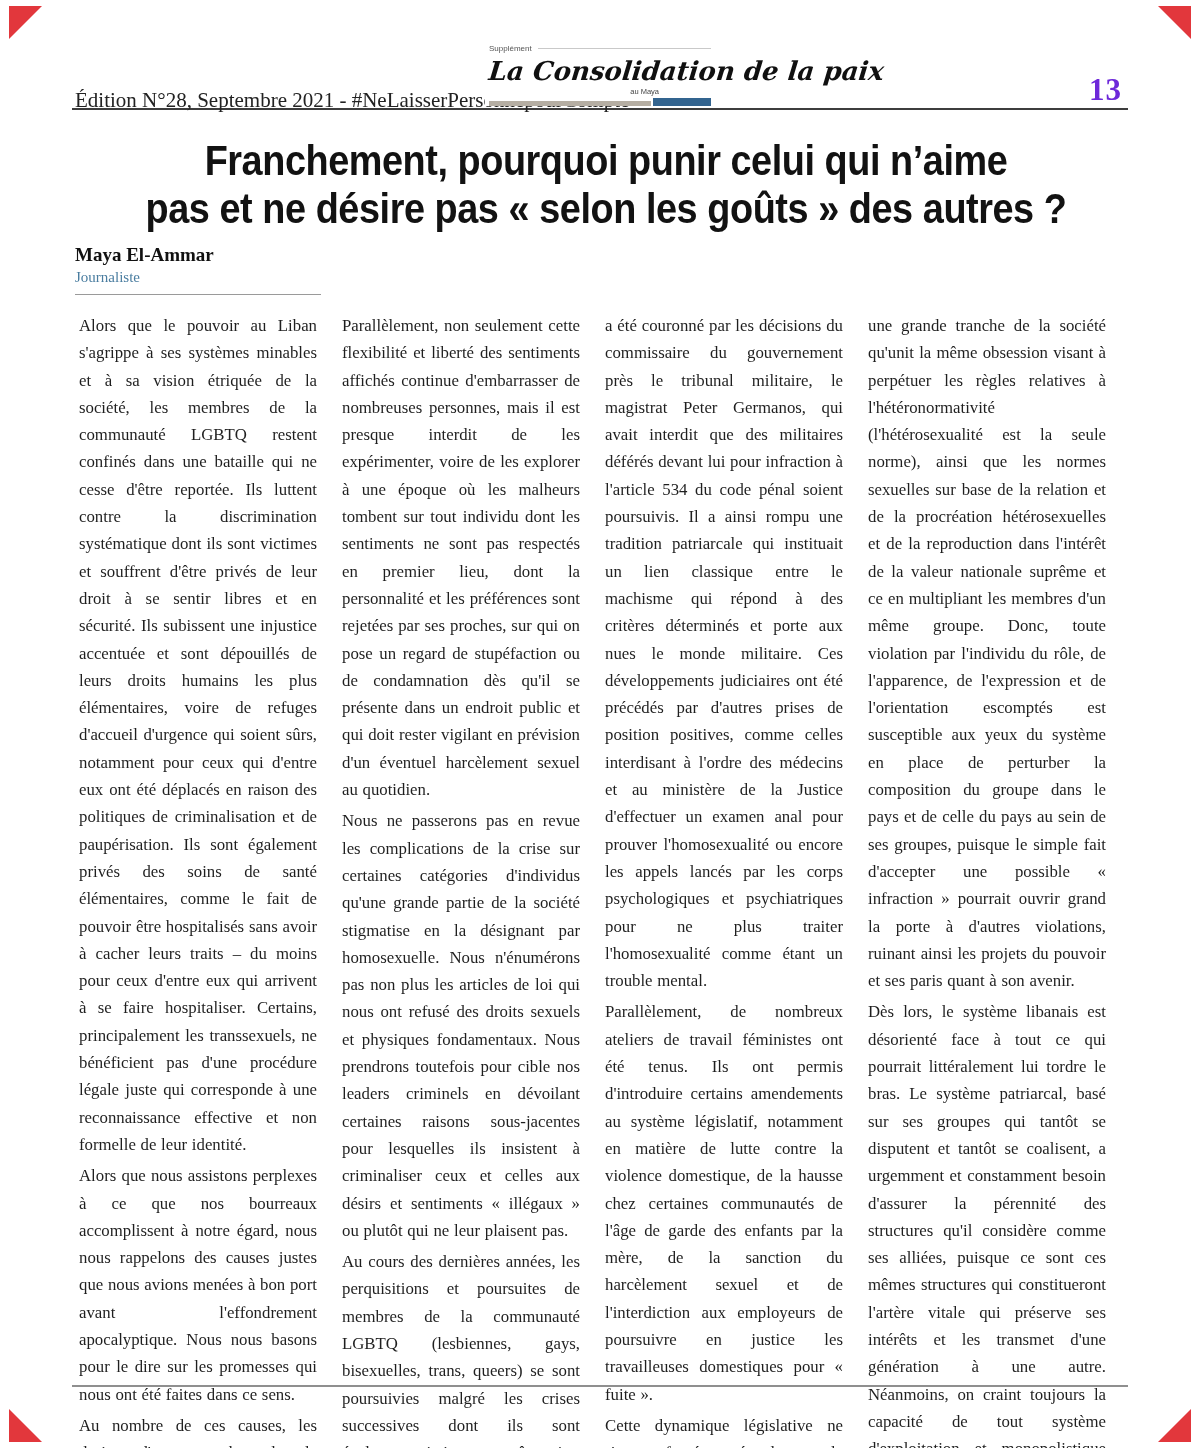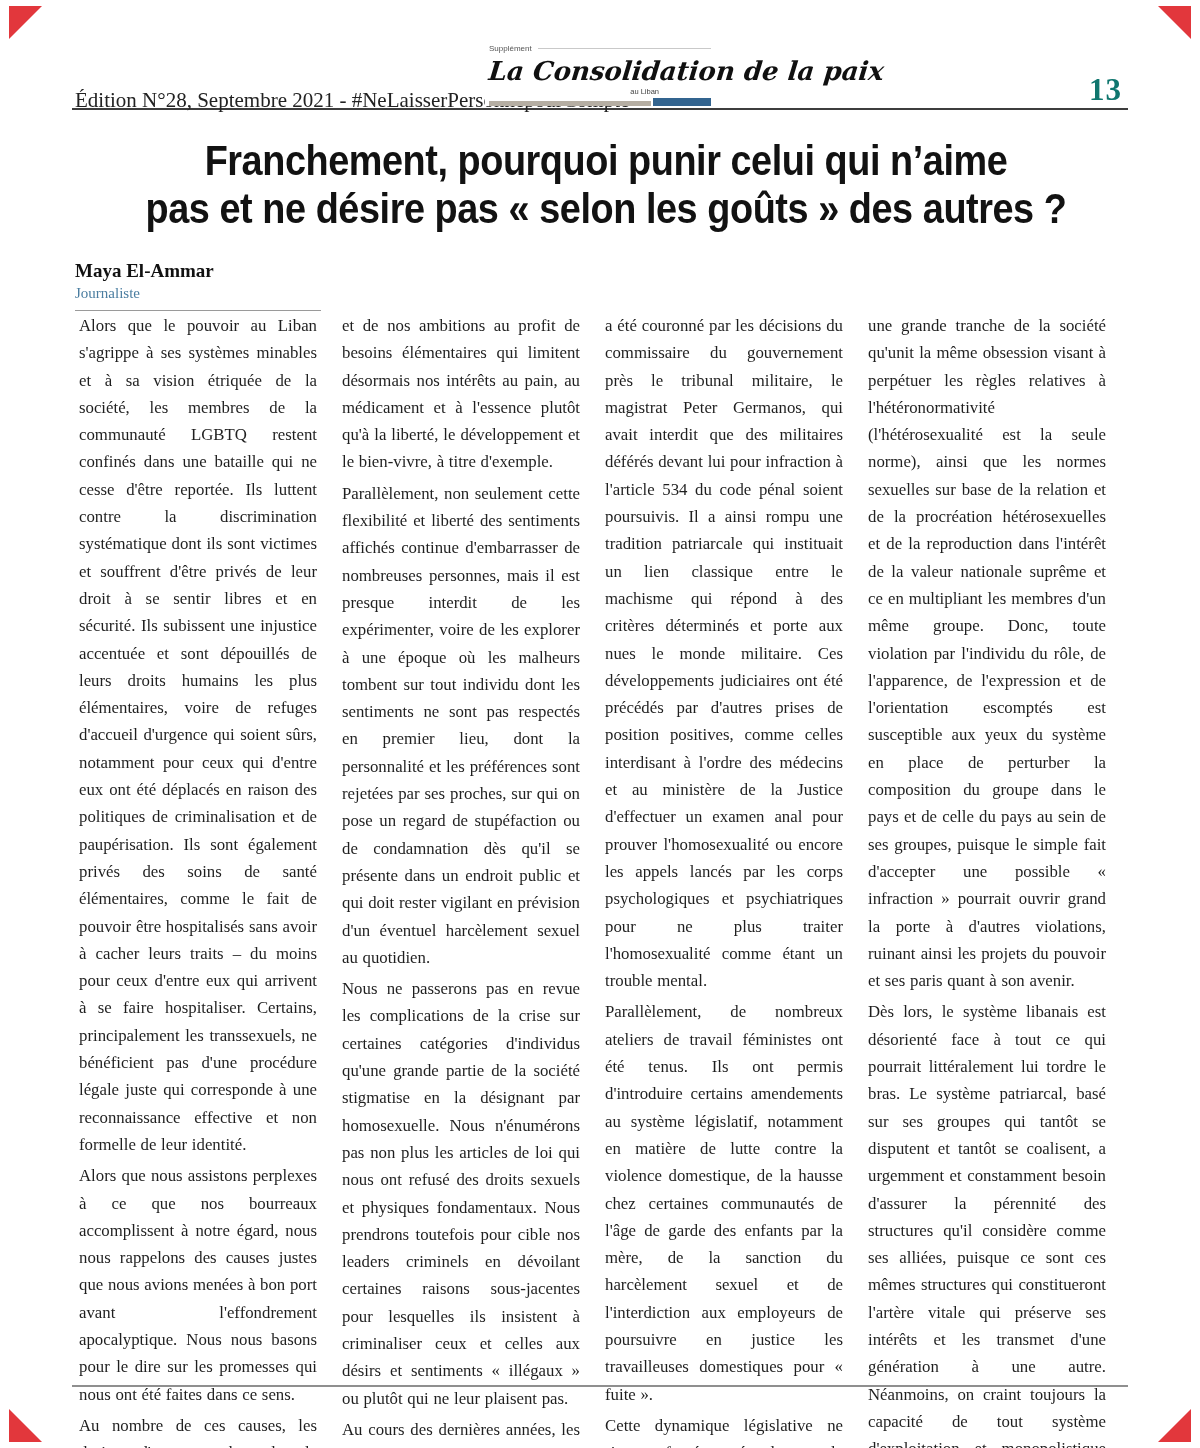--- a/index.html
+++ b/index.html
@@ -15,21 +15,21 @@
   
   .corner{position:absolute;width:0;height:0;}
   .corner.tl{top:6px;left:9px;border-top:33px solid var(--red);border-right:33px solid transparent;}
   .corner.tr{top:6px;right:9px;border-top:33px solid var(--red);border-left:33px solid transparent;}
   .corner.bl{bottom:6px;left:9px;border-bottom:33px solid var(--red);border-right:33px solid transparent;}
   .corner.br{bottom:6px;right:9px;border-bottom:33px solid var(--red);border-left:33px solid transparent;}
 
   
   .header-rule{position:absolute;top:108px;left:72px;width:1056px;height:2px;background:#3d3d3d;}
   .edition{position:absolute;left:75px;top:88px;font-size:21px;color:#222;}
-  .page-number{position:absolute;right:78px;top:72px;font-size:31px;font-weight:bold;color:#0f766e;letter-spacing:1px;}
+  .page-number{position:absolute;right:78px;top:72px;font-size:31px;font-weight:bold;color:#6d28d9;letter-spacing:1px;}
 
   
   .logo{position:absolute;left:50%;top:44px;transform:translateX(-50%);
         width:222px;background:#fff;z-index:2;padding:0 4px 0 4px;}
   .logo-top{display:flex;align-items:center;gap:6px;}
   .logo-supplement{font-family:"Liberation Sans",sans-serif;font-size:8px;color:#555;}
   .logo-topline{flex:1;height:1px;background:#c9c9c9;}
   .logo-script{font-family:"DejaVu Serif",serif;font-style:italic;font-weight:bold;
                font-size:26px;color:#101010;text-align:center;line-height:1.1;
                margin:4px 0 1px 0;transform:skewX(-6deg);white-space:nowrap;}
@@ -39,21 +39,21 @@
   .bar-gray{flex:1;height:5px;background:var(--logo-gray);}
   .bar-blue{width:58px;height:8px;background:var(--logo-blue);margin-left:2px;}
 
   
   .headline{position:absolute;top:136px;left:0;width:100%;text-align:center;
             font-family:"Liberation Sans",sans-serif;font-weight:bold;color:#121212;margin-left:6px;}
   .headline .line{font-size:43px;line-height:48px;letter-spacing:-0.5px;
                   transform:scaleX(0.88);transform-origin:center;white-space:nowrap;}
 
   
-  .byline{position:absolute;left:75px;top:260px;width:246px;}
+  .byline{position:absolute;left:75px;top:244px;width:246px;}
   .author{font-size:19px;font-weight:bold;color:#111;}
   .role{font-size:15px;color:var(--role-blue);margin-top:3px;}
   .byline-rule{margin-top:8px;width:100%;height:1px;background:#9a9a9a;}
 
   
   .columns{position:absolute;left:75px;top:308px;width:1052px;display:flex;gap:17px;}
   .col{width:246px;flex:0 0 246px;}
   .para{margin:4px;text-align:justify;font-size:16.8px;line-height:27.3px;
         color:#1f1f1f;word-spacing:0.5px;}
 
@@ -75,21 +75,21 @@
 
   <div class="edition">Édition N°28, Septembre 2021 - #NeLaisserPersonnepourCompte</div>
   <div class="page-number">13</div>
 
   <div class="logo">
     <div class="logo-top">
       <span class="logo-supplement">Supplément</span>
       <span class="logo-topline"></span>
     </div>
     <div class="logo-script">La Consolidation de la paix</div>
-    <div class="logo-subtitle">au Liban</div>
+    <div class="logo-subtitle">au Maya</div>
     <div class="logo-bars">
       <span class="bar-gray"></span>
       <span class="bar-blue"></span>
     </div>
   </div>
 
   <div class="headline">
     <div class="line">Franchement, pourquoi punir celui qui n’aime</div>
     <div class="line">pas et ne désire pas « selon les goûts » des autres ?</div>
   </div>
@@ -100,21 +100,20 @@
     <div class="byline-rule"></div>
   </div>
 
   <div class="columns">
     <div class="col">
         <p class="para">Alors que le pouvoir au Liban s'agrippe à ses systèmes minables et à sa vision étriquée de la société, les membres de la communauté LGBTQ restent confinés dans une bataille qui ne cesse d'être reportée. Ils luttent contre la discrimination systématique dont ils sont victimes et souffrent d'être privés de leur droit à se sentir libres et en sécurité. Ils subissent une injustice accentuée et sont dépouillés de leurs droits humains les plus élémentaires, voire de refuges d'accueil d'urgence qui soient sûrs, notamment pour ceux qui d'entre eux ont été déplacés en raison des politiques de criminalisation et de paupérisation. Ils sont également privés des soins de santé élémentaires, comme le fait de pouvoir être hospitalisés sans avoir à cacher leurs traits – du moins pour ceux d'entre eux qui arrivent à se faire hospitaliser. Certains, principalement les transsexuels, ne bénéficient pas d'une procédure légale juste qui corresponde à une reconnaissance effective et non formelle de leur identité.</p>
         <p class="para">Alors que nous assistons perplexes à ce que nos bourreaux accomplissent à notre égard, nous nous rappelons des causes justes que nous avions menées à bon port avant l'effondrement apocalyptique. Nous nous basons pour le dire sur les promesses qui nous ont été faites dans ce sens.</p>
         <p class="para">Au nombre de ces causes, les droits d'une couche de la population dont la définition identitaire a changé proportionnellement au changement que ces personnes ont elles-mêmes apporté à leur propre identité, dans l'espoir que cela les rapprochera, ne serait-ce qu'un peu plus seulement, de ce qu'elles ressentent au fond d'elles-mêmes et de ce que leur être représente à un moment déterminé. En réalité, ce sentiment est la définition la plus noble et la plus précise que l'abécédaire peut contenir. Tantôt on en supprime une lettre, tantôt on en rajoute une autre dans l'espoir de refléter le plus fidèlement possible les changements d'identité et d'émotion et le lien étroit qui existe entre elles.</p>
       </div>
     <div class="col">
-        <p class="para">et de nos ambitions au profit de besoins élémentaires qui limitent désormais nos intérêts au pain, au médicament et à l'essence plutôt qu'à la liberté, le développement et le bien-vivre, à titre d'exemple.</p>
         <p class="para">Parallèlement, non seulement cette flexibilité et liberté des sentiments affichés continue d'embarrasser de nombreuses personnes, mais il est presque interdit de les expérimenter, voire de les explorer à une époque où les malheurs tombent sur tout individu dont les sentiments ne sont pas respectés en premier lieu, dont la personnalité et les préférences sont rejetées par ses proches, sur qui on pose un regard de stupéfaction ou de condamnation dès qu'il se présente dans un endroit public et qui doit rester vigilant en prévision d'un éventuel harcèlement sexuel au quotidien.</p>
         <p class="para">Nous ne passerons pas en revue les complications de la crise sur certaines catégories d'individus qu'une grande partie de la société stigmatise en la désignant par homosexuelle. Nous n'énumérons pas non plus les articles de loi qui nous ont refusé des droits sexuels et physiques fondamentaux. Nous prendrons toutefois pour cible nos leaders criminels en dévoilant certaines raisons sous-jacentes pour lesquelles ils insistent à criminaliser ceux et celles aux désirs et sentiments « illégaux » ou plutôt qui ne leur plaisent pas.</p>
         <p class="para">Au cours des dernières années, les perquisitions et poursuites de membres de la communauté LGBTQ (lesbiennes, gays, bisexuelles, trans, queers) se sont poursuivies malgré les crises successives dont ils sont également victimes au même titre que toute la population libanaise. Parfois, ils en ont payé le prix fort. Dans ce contexte, il est important de nous rappeler que nous comptions des groupes de défense de nos droits. Ils étaient audacieux et actifs et ont réussi à se démarquer. Nous comptions des femmes lesbiennes et queers qui se sont imposées. Des jugements qualitatifs ont aussi été émis par des magistrats ayant refusé de juger des personnes gays, lesbiennes et queers conformément aux dispositions de l'article 534 du code pénal qui pénalise les relations sexuelles « contre nature ». Ce qui laisse présager un changement dans le traitement de cette question au niveau social et judiciaire.</p>
       </div>
     <div class="col">
         <p class="para">a été couronné par les décisions du commissaire du gouvernement près le tribunal militaire, le magistrat Peter Germanos, qui avait interdit que des militaires déférés devant lui pour infraction à l'article 534 du code pénal soient poursuivis. Il a ainsi rompu une tradition patriarcale qui instituait un lien classique entre le machisme qui répond à des critères déterminés et porte aux nues le monde militaire. Ces développements judiciaires ont été précédés par d'autres prises de position positives, comme celles interdisant à l'ordre des médecins et au ministère de la Justice d'effectuer un examen anal pour prouver l'homosexualité ou encore les appels lancés par les corps psychologiques et psychiatriques pour ne plus traiter l'homosexualité comme étant un trouble mental.</p>
         <p class="para">Parallèlement, de nombreux ateliers de travail féministes ont été tenus. Ils ont permis d'introduire certains amendements au système législatif, notamment en matière de lutte contre la violence domestique, de la hausse chez certaines communautés de l'âge de garde des enfants par la mère, de la sanction du harcèlement sexuel et de l'interdiction aux employeurs de poursuivre en justice les travailleuses domestiques pour « fuite ».</p>
         <p class="para">Cette dynamique législative ne s'est pas forcément étendue avec la même intensité à d'autres groupes marginalisés, au nombre desquels la communauté LGBTQ. Au contraire, cette dernière a été assiégée encore plus et attaquée, à tel point que certains de ses événements et conférences ont même été interdits par la force avec des exposés de motifs fallacieux.</p>
       </div>
     <div class="col">

